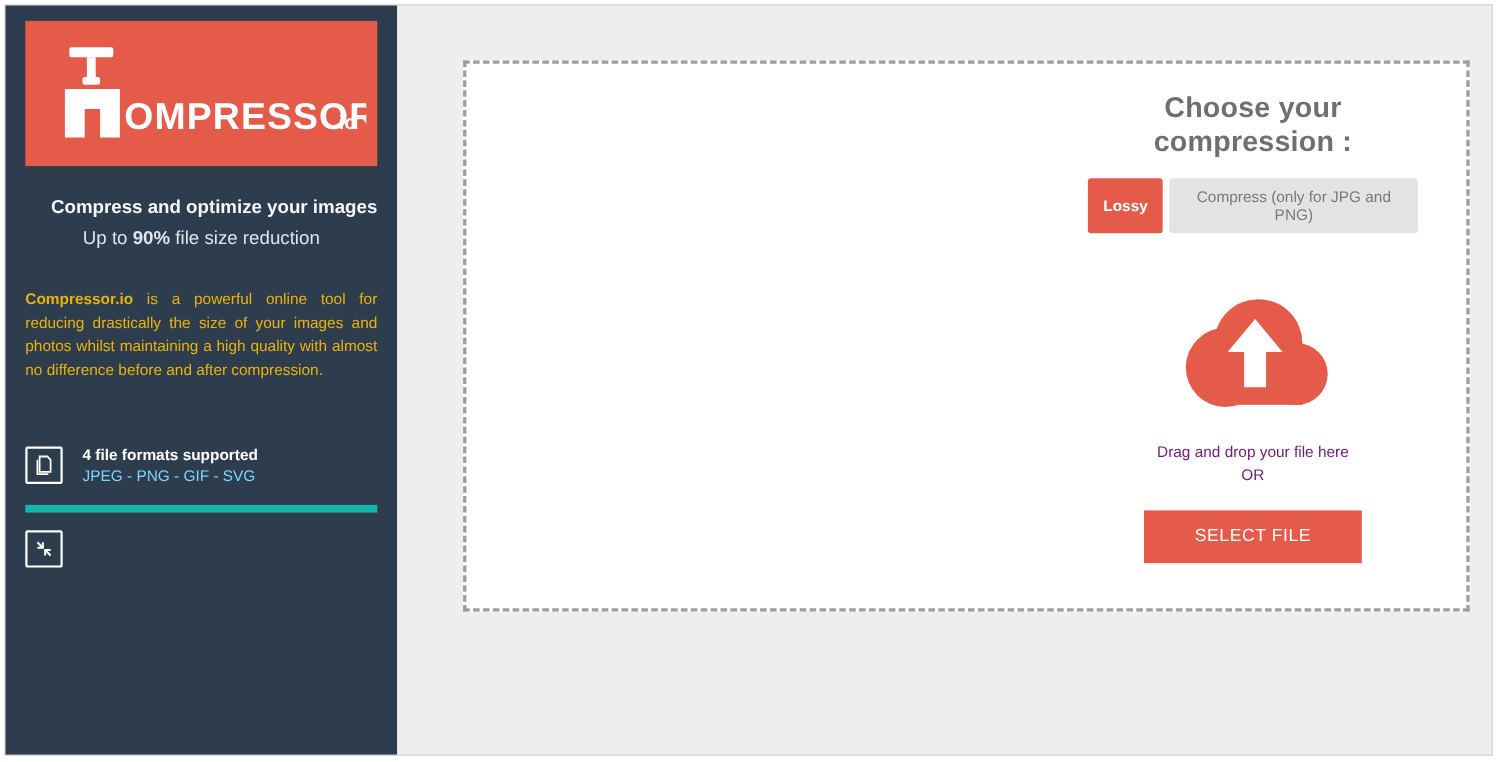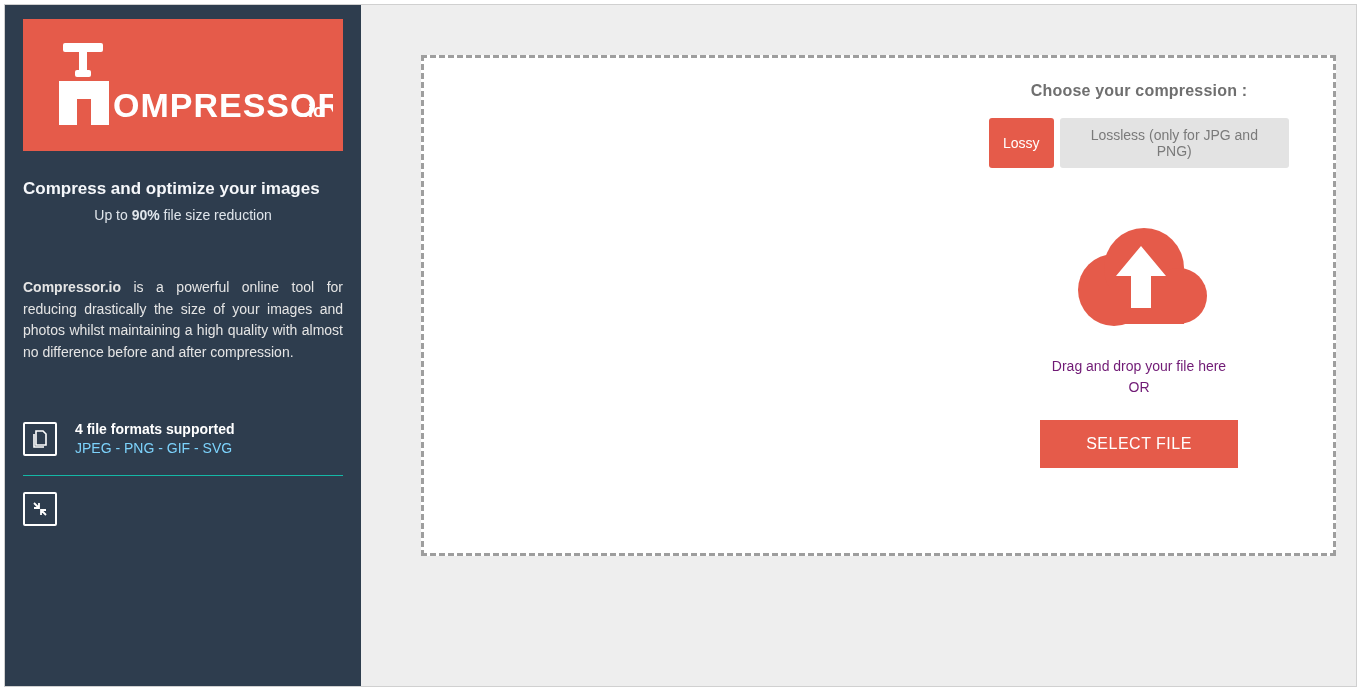--- a/index.html
+++ b/index.html
@@ -3,40 +3,40 @@
 <meta charset="utf-8">
 <style>
   *{box-sizing:border-box;margin:0;padding:0;font-family:"Segoe UI",Arial,sans-serif}
   body{width:1361px;height:693px;background:#fff;overflow:hidden}
   .frame{position:relative;width:1353px;height:683px;margin:4px;border:1px solid #d0d0d0;background:#eee;display:flex}
   
   .sidebar{width:356px;background:#2e3d4e;color:#fff;padding:14px 18px 0 18px;display:flex;flex-direction:column}
   .logo{background:#e55b4a;height:132px;display:flex;align-items:center;justify-content:center}
   .logo svg{display:block}
   .sidebar-sec{margin-top:28px}
-  .tagline{font-weight:700;font-size:17px;text-align:left;color:#f5f7fa}
-  .subtag{font-size:14px;text-align:center;margin-top:8px;color:#dfe5eb}
+  .tagline{font-weight:700;font-size:17px;text-align:right;color:#f5f7fa}
+  .subtag{font-size:17px;text-align:center;margin-top:8px;color:#dfe5eb}
   .subtag b{font-weight:700}
-  .desc{font-size:14px;line-height:1.55;text-align:justify;color:#e5e5e5;margin-top:54px}
+  .desc{font-size:14px;line-height:1.55;text-align:justify;color:#eab308;margin-top:34px}
   .desc b{font-weight:700}
   .feature-list{margin-top:40px}
-  .feature{display:flex;align-items:center;padding:16px 0;border-bottom:1px solid #14b8a6}
+  .feature{display:flex;align-items:center;padding:16px 0;border-bottom:7px solid #14b8a6}
   .feature:last-child{border-bottom:none}
   .feature-icon{width:34px;height:34px;border:2px solid #fff;border-radius:2px;display:flex;align-items:center;justify-content:center;flex-shrink:0;margin-right:18px}
   .feature-text{font-size:14px;line-height:1.4}
   .feature-title{font-weight:700;display:block}
   .feature-sub{color:#7dd3fc}
   
   .main{flex:1;position:relative}
   .dropzone{position:absolute;left:60px;top:50px;right:20px;bottom:130px;border:3px dashed #9e9e9e;background:#fff}
   .panel{position:absolute;right:44px;top:24px;width:300px;text-align:center}
-  .choose{font-size:16px;color:#6f6f6f;font-weight:600;letter-spacing:.2px;margin-bottom:18px}
+  .choose{font-size:26px;color:#6f6f6f;font-weight:600;letter-spacing:.2px;margin-bottom:18px}
   .toggle{display:flex;gap:6px;justify-content:center;margin-bottom:50px}
   .btn{border:none;border-radius:3px;font-size:14px;padding:9px 14px;cursor:pointer}
-  .btn-lossy{background:#e55b4a;color:#fff;font-weight:400}
+  .btn-lossy{background:#e55b4a;color:#fff;font-weight:700}
   .btn-lossless{background:#e3e3e3;color:#7a7a7a}
   .cloud-wrap{display:flex;justify-content:center;margin-bottom:18px}
   .dd-text{font-size:14px;color:#701a75;line-height:1.5;margin-bottom:22px}
   .select-btn{background:#e55b4a;color:#fff;border:none;border-radius:0;font-size:16px;letter-spacing:.5px;padding:15px 46px;cursor:pointer;margin-bottom:26px}
   .limit{font-size:14px;color:#7a7a7a}
 </style>
 </head>
 <body>
 
 <div class="frame">
@@ -89,21 +89,21 @@
       </div>
     </div>
   </aside>
 
   <main class="main">
     <div class="dropzone">
       <div class="panel">
         <div class="choose">Choose your compression :</div>
         <div class="toggle">
           <button class="btn btn-lossy">Lossy</button>
-          <button class="btn btn-lossless">Lossless (only for JPG and PNG)</button>
+          <button class="btn btn-lossless">Compress (only for JPG and PNG)</button>
         </div>
         <div class="cloud-wrap">
           <svg width="150" height="120" viewBox="0 0 150 120">
             <g fill="#e55b4a">
               <circle cx="50" cy="72" r="36"></circle>
               <circle cx="80" cy="50" r="40"></circle>
               <circle cx="115" cy="78" r="28"></circle>
               <rect x="40" y="70" width="80" height="36"></rect>
             </g>
             <g fill="#fff">

